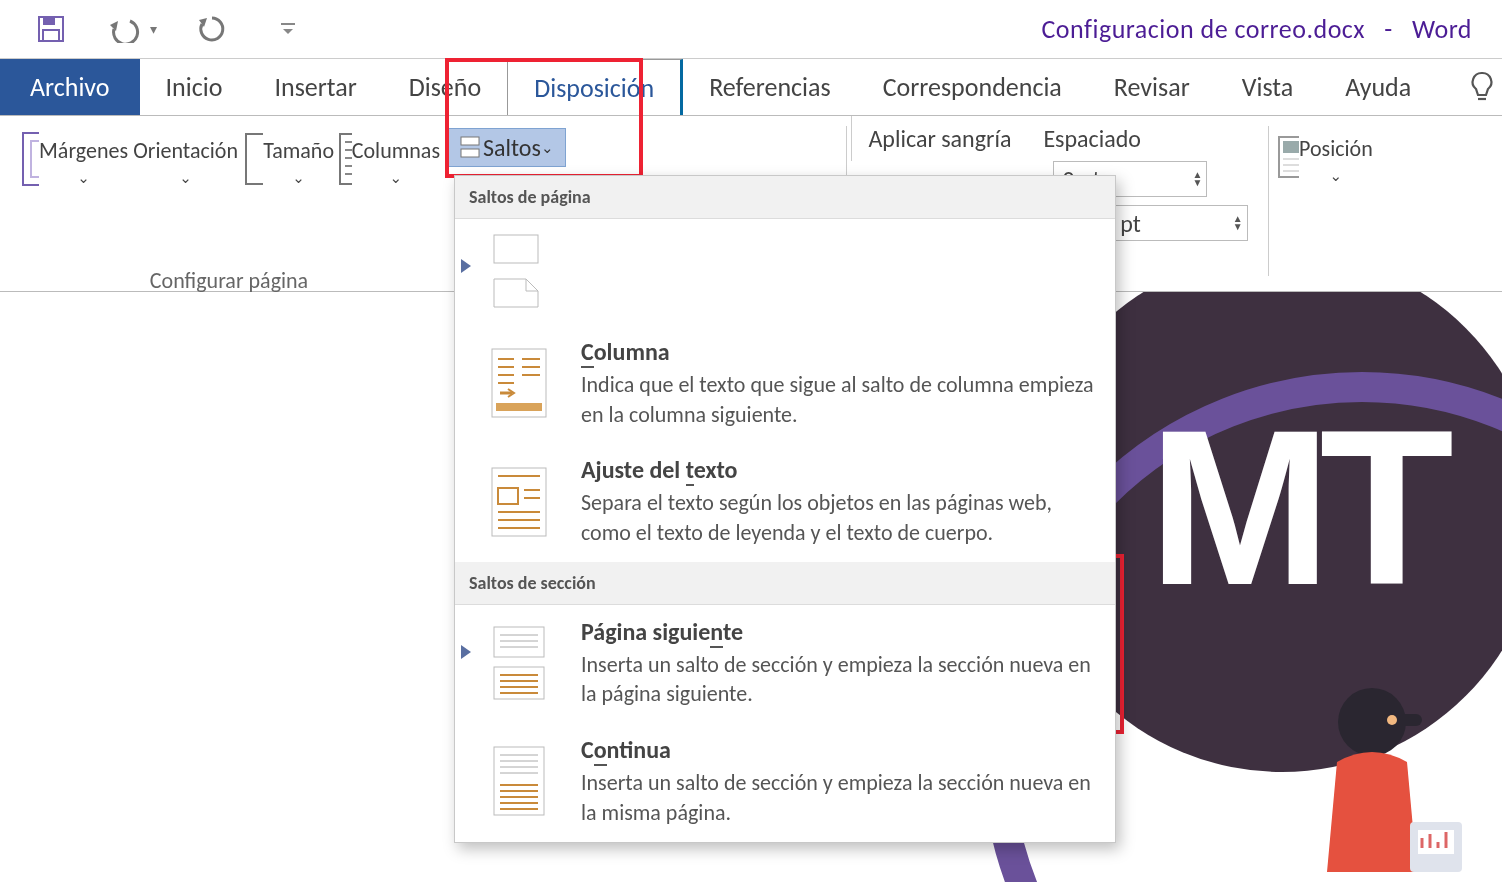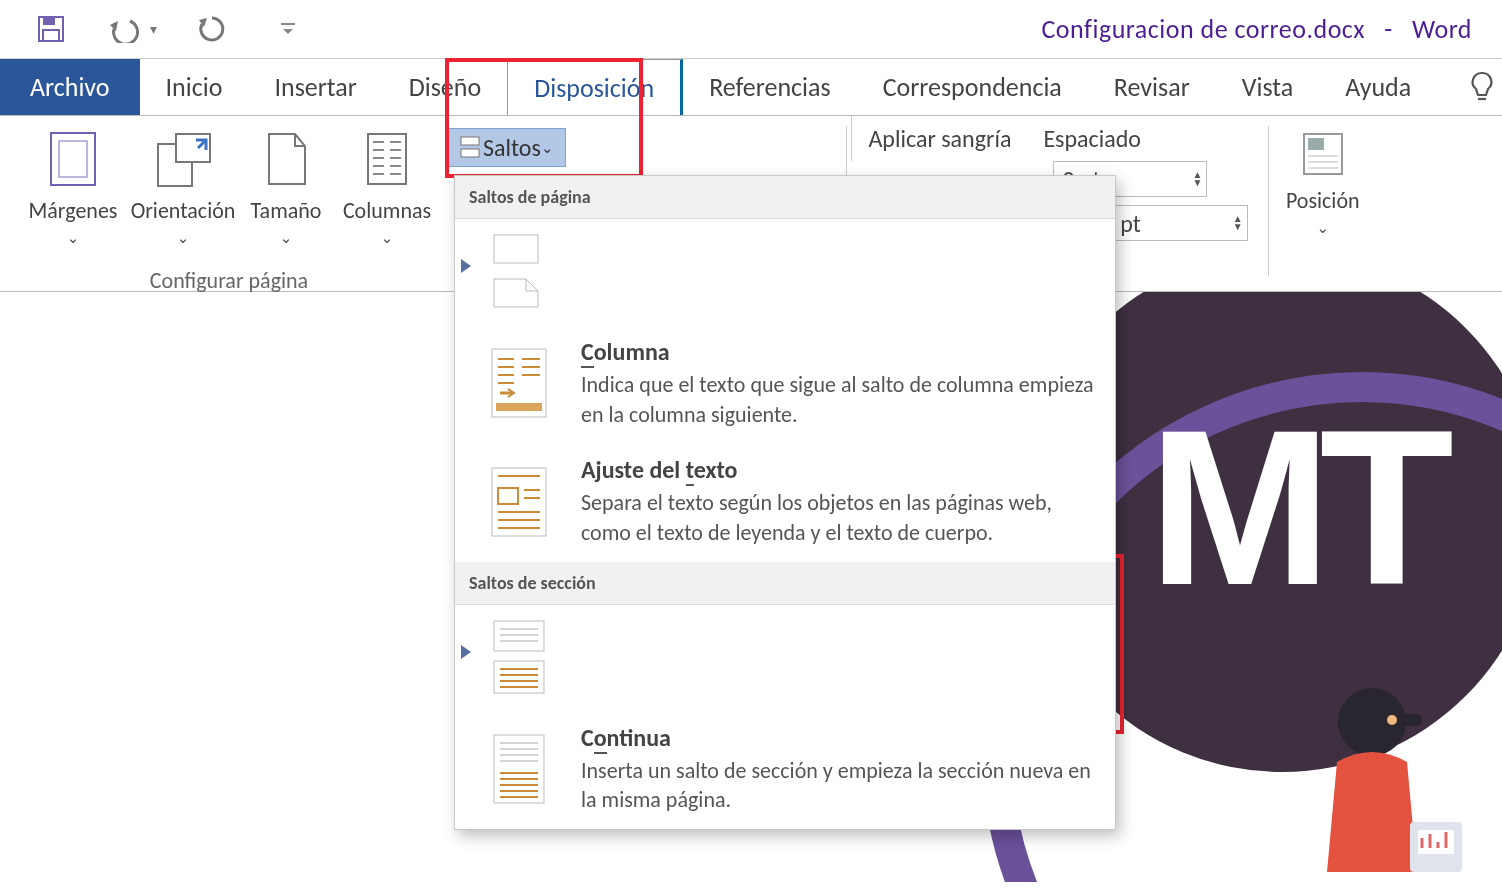--- a/index.html
+++ b/index.html
@@ -42,21 +42,21 @@
   .ribbon {
     display:flex;
     align-items:flex-start;
     border-top:1px solid #bbb;
     border-bottom:1px solid #bbb;
     height:175px;
     position:relative;
   }
   .ribbon-group { display:flex; flex-direction:column; align-items:center; height:100%; padding:6px 6px 2px 6px;}
   .ribbon-sep { width:1px; background:#ccc; height:150px; margin:10px 4px 0 4px;}
-  .big-btn { display:flex; flex-direction:column; align-items:center; width:110px; padding-top:6px; font-size:22px; color:#444; line-height:1.15; text-align:center; cursor:pointer;}
+  .big-btn { display:flex; flex-direction:row; align-items:center; width:110px; padding-top:6px; font-size:22px; color:#444; line-height:1.15; text-align:center; cursor:pointer;}
   .big-btn .label { margin-top:8px;}
   .group-label { font-size:22px; color:#666; margin-top:auto; padding-bottom:3px;}
   .row-btns { display:flex;}
   .saltos-btn { display:flex; align-items:center; background:#b3c7e6; border:1px solid #7fa3d1; padding:4px 12px; font-size:24px; color:#333; cursor:pointer;}
   .mini-label-col { display:flex; flex-direction:column; gap:8px; padding:8px 16px; font-size:24px; color:#444; border-left:1px solid #ccc;}
   .spin-row { display:flex; align-items:center; gap:10px; font-size:24px; color:#444;}
   .spin-box { display:flex; align-items:center; border:1px solid #bbb; height:34px; width:140px; justify-content:space-between; padding:0 4px 0 8px;}
   .spin-arrows { display:flex; flex-direction:column; line-height:8px; font-size:10px; color:#555;}
 
   .highlight-red { position:absolute; border:4px solid #e23; pointer-events:none; }
@@ -345,20 +345,24 @@
           </g>
           <rect x="10" y="44" width="50" height="32" fill="#fff" stroke="#bbb"></rect>
           <g stroke="#c98a3a" stroke-width="2">
             <line x1="16" y1="52" x2="54" y2="52"></line>
             <line x1="16" y1="58" x2="54" y2="58"></line>
             <line x1="16" y1="64" x2="54" y2="64"></line>
             <line x1="16" y1="70" x2="54" y2="70"></line>
           </g>
         </svg>
     </div>
+    <div class="dd-text">
+      <div class="dd-title"><span>Página siguie</span><span class="uline">n</span><span>te</span></div>
+      <div class="dd-desc">Inserta un salto de sección y empieza la sección nueva en la página siguiente.</div>
+    </div>
   </div>
 
   <div class="dd-item">
     <div class="dd-icon">
       <svg width="70" height="80">
           <rect x="10" y="6" width="50" height="68" fill="#fff" stroke="#bbb"></rect>
           <g stroke="#aaa">
             <line x1="16" y1="14" x2="54" y2="14"></line>
             <line x1="16" y1="20" x2="54" y2="20"></line>
             <line x1="16" y1="26" x2="54" y2="26"></line>

